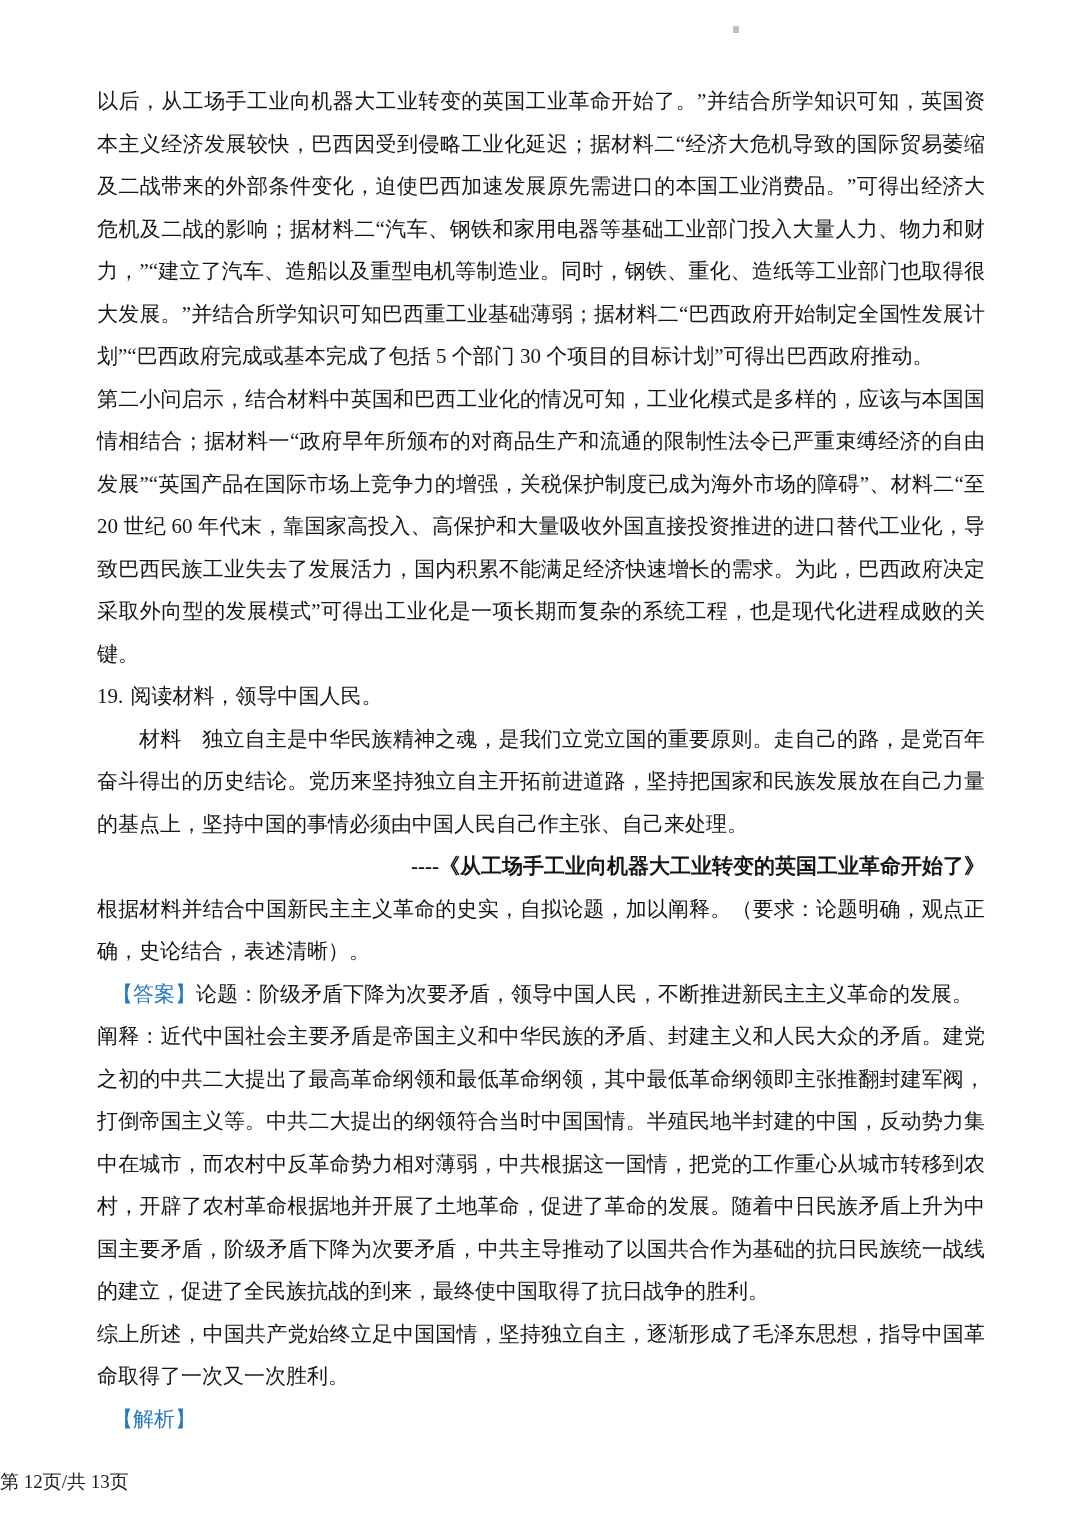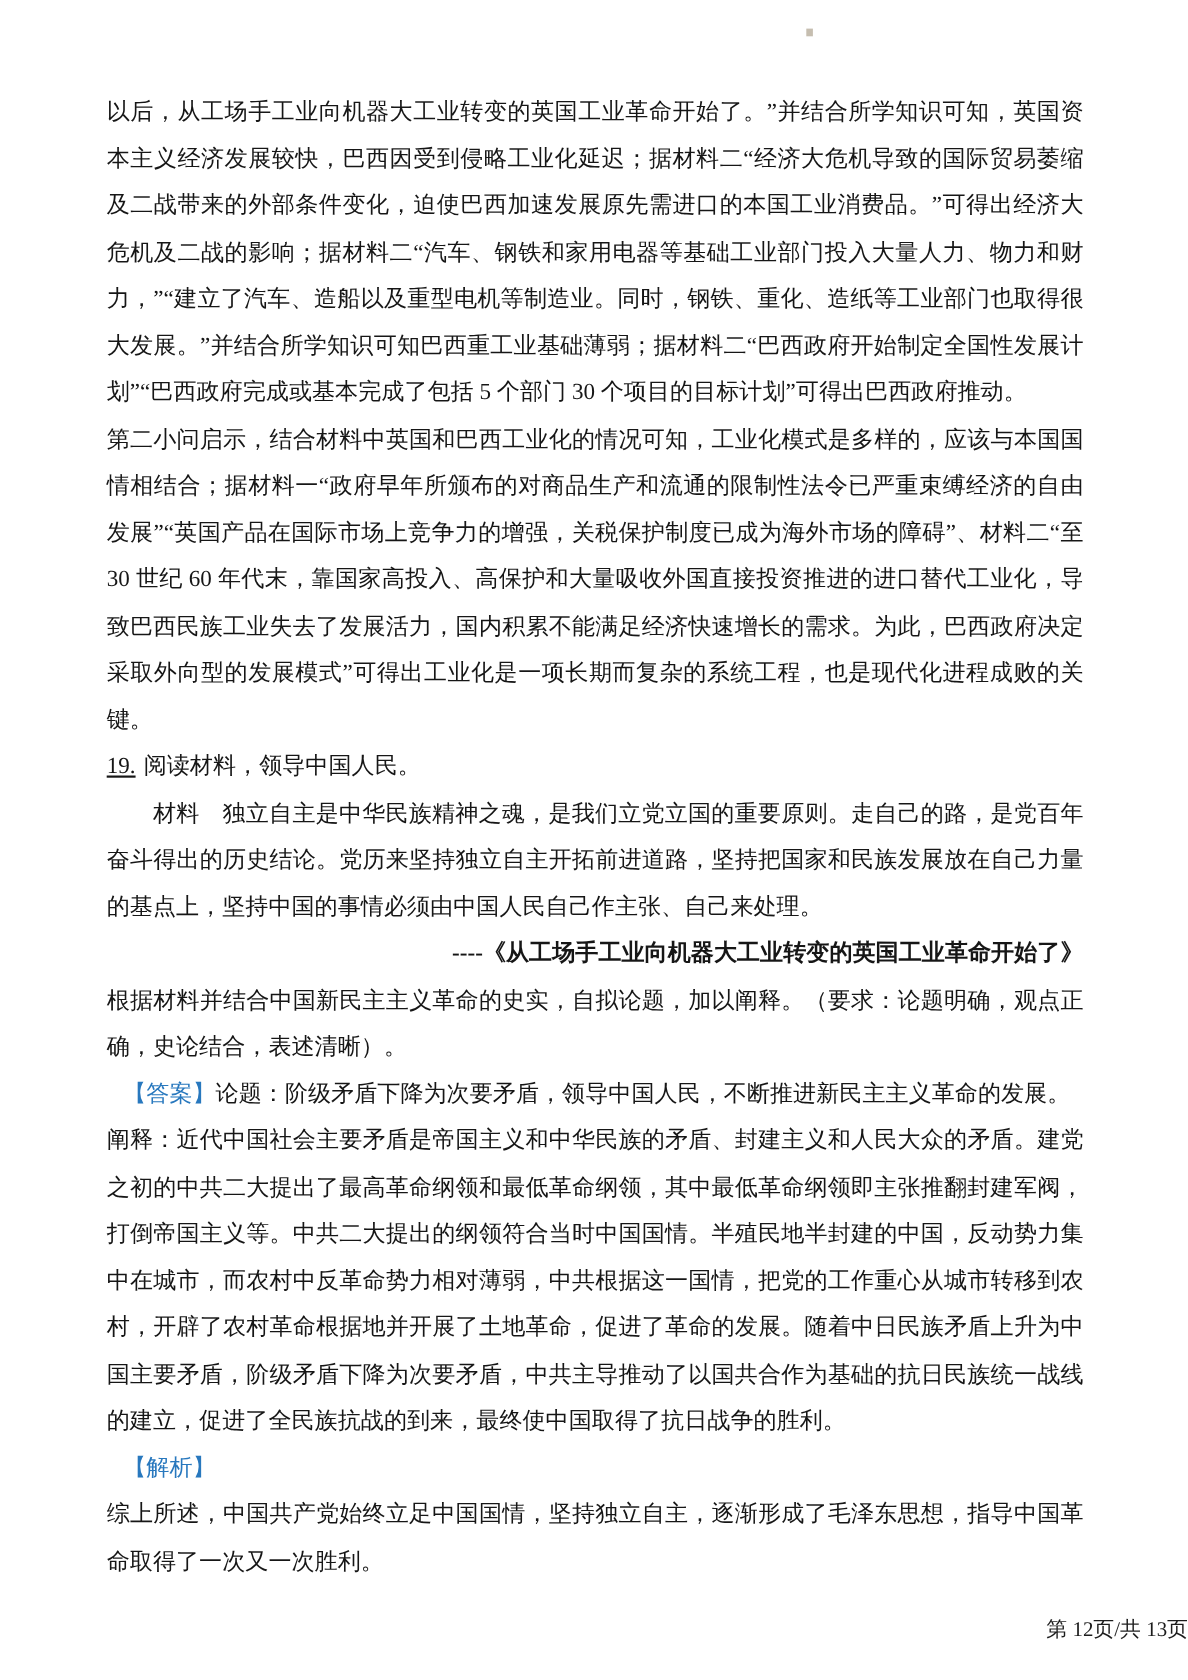--- a/index.html
+++ b/index.html
@@ -58,59 +58,58 @@
   .label-blue {
     color: var(--accent, #2878be);
     margin-left: 15px;
   }
   .material-label {
     margin-right: 1em;
     font-family: Liberation Serif, serif;
   }
   .q-num {
     margin-right: 0.35em;
-    text-decoration: underline;
   }
   .footer {
     position: absolute;
     left: 0;
     top: 1470px;
     width: 1080px;
-    text-align: right;
+    text-align: left;
     font-size: 19px;
     line-height: 24px;
     color: #1c1c1c;
   }
 </style>
 </head>
 <body style="background: rgb(255, 255, 255); color: rgb(22, 22, 22);">
 
 <div class="page">
 
   <div class="speck"></div>
 
   <div class="content">
 
     <p class="para">以后，从工场手工业向机器大工业转变的英国工业革命开始了。”并结合所学知识可知，英国资本主义经济发展较快，巴西因受到侵略工业化延迟；据材料二“经济大危机导致的国际贸易萎缩及二战带来的外部条件变化，迫使巴西加速发展原先需进口的本国工业消费品。”可得出经济大危机及二战的影响；据材料二“汽车、钢铁和家用电器等基础工业部门投入大量人力、物力和财力，”“建立了汽车、造船以及重型电机等制造业。同时，钢铁、重化、造纸等工业部门也取得很大发展。”并结合所学知识可知巴西重工业基础薄弱；据材料二“巴西政府开始制定全国性发展计划”“巴西政府完成或基本完成了包括 5 个部门 30 个项目的目标计划”可得出巴西政府推动。</p>
 
-    <p class="para">第二小问启示，结合材料中英国和巴西工业化的情况可知，工业化模式是多样的，应该与本国国情相结合；据材料一“政府早年所颁布的对商品生产和流通的限制性法令已严重束缚经济的自由发展”“英国产品在国际市场上竞争力的增强，关税保护制度已成为海外市场的障碍”、材料二“至 30 世纪 60 年代末，靠国家高投入、高保护和大量吸收外国直接投资推进的进口替代工业化，导致巴西民族工业失去了发展活力，国内积累不能满足经济快速增长的需求。为此，巴西政府决定采取外向型的发展模式”可得出工业化是一项长期而复杂的系统工程，也是现代化进程成败的关键。</p>
+    <p class="para">第二小问启示，结合材料中英国和巴西工业化的情况可知，工业化模式是多样的，应该与本国国情相结合；据材料一“政府早年所颁布的对商品生产和流通的限制性法令已严重束缚经济的自由发展”“英国产品在国际市场上竞争力的增强，关税保护制度已成为海外市场的障碍”、材料二“至 20 世纪 60 年代末，靠国家高投入、高保护和大量吸收外国直接投资推进的进口替代工业化，导致巴西民族工业失去了发展活力，国内积累不能满足经济快速增长的需求。为此，巴西政府决定采取外向型的发展模式”可得出工业化是一项长期而复杂的系统工程，也是现代化进程成败的关键。</p>
 
     <p class="para no-justify"><span class="q-num">19.</span><span>阅读材料，领导中国人民。</span></p>
 
     <p class="para material"><span class="material-label">材料</span><span>独立自主是中华民族精神之魂，是我们立党立国的重要原则。走自己的路，是党百年奋斗得出的历史结论。党历来坚持独立自主开拓前进道路，坚持把国家和民族发展放在自己力量的基点上，坚持中国的事情必须由中国人民自己作主张、自己来处理。</span></p>
 
     <p class="para citation">----《从工场手工业向机器大工业转变的英国工业革命开始了》</p>
 
     <p class="para">根据材料并结合中国新民主主义革命的史实，自拟论题，加以阐释。（要求：论题明确，观点正确，史论结合，表述清晰）。</p>
 
     <p class="para"><span class="label-blue">【答案】</span><span>论题：阶级矛盾下降为次要矛盾，领导中国人民，不断推进新民主主义革命的发展。</span></p>
 
     <p class="para">阐释：近代中国社会主要矛盾是帝国主义和中华民族的矛盾、封建主义和人民大众的矛盾。建党之初的中共二大提出了最高革命纲领和最低革命纲领，其中最低革命纲领即主张推翻封建军阀，打倒帝国主义等。中共二大提出的纲领符合当时中国国情。半殖民地半封建的中国，反动势力集中在城市，而农村中反革命势力相对薄弱，中共根据这一国情，把党的工作重心从城市转移到农村，开辟了农村革命根据地并开展了土地革命，促进了革命的发展。随着中日民族矛盾上升为中国主要矛盾，阶级矛盾下降为次要矛盾，中共主导推动了以国共合作为基础的抗日民族统一战线的建立，促进了全民族抗战的到来，最终使中国取得了抗日战争的胜利。</p>
 
+    <p class="para">综上所述，中国共产党始终立足中国国情，坚持独立自主，逐渐形成了毛泽东思想，指导中国革命取得了一次又一次胜利。</p>
+
     <p class="para no-justify"><span class="label-blue">【解析】</span></p>
-
-    <p class="para">综上所述，中国共产党始终立足中国国情，坚持独立自主，逐渐形成了毛泽东思想，指导中国革命取得了一次又一次胜利。</p>
 
   </div>
 
   <div class="footer"><span>第 12页/共 13页</span></div>
 
 </div>
 
 </body></html>

